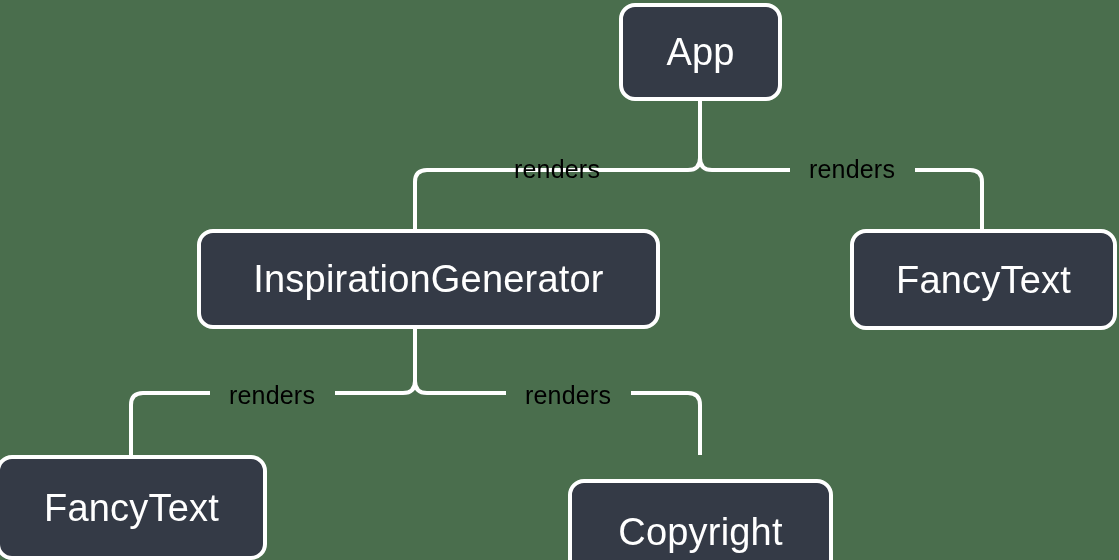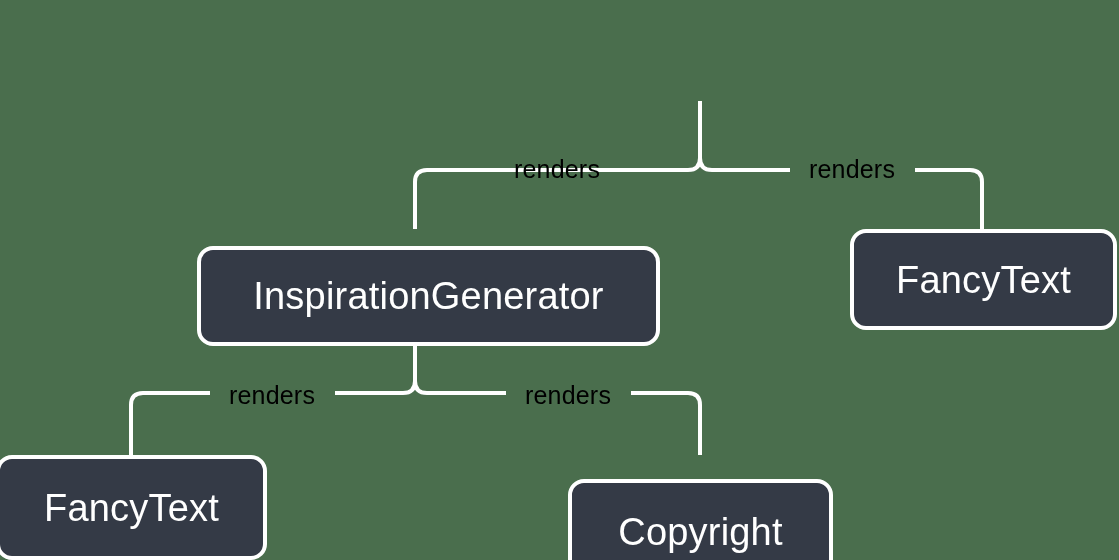--- a/index.html
+++ b/index.html
@@ -79,22 +79,25 @@
   </svg>
 
   <span class="edge-label" style="left:557px; top:169px;">renders</span>
 
   <span class="edge-label" style="left:852px; top:169px;">renders</span>
 
   <span class="edge-label" style="left:272px; top:395px;">renders</span>
 
   <span class="edge-label" style="left:568px; top:395px;">renders</span>
 
+  <div class="node" style="left:619px; top:3px; width:163px; height:98px; font-size:38px;">
+    <span class="node-label">App</span>
+  </div>
 
-  <div class="node" style="left:197px; top:246px; width:463px; height:100px; font-size:38px;">
+  <div class="node" style="left:197px; top:229px; width:463px; height:100px; font-size:38px;">
     <span class="node-label">InspirationGenerator</span>
   </div>
 
   <div class="node" style="left:850px; top:229px; width:267px; height:101px; font-size:38px;">
     <span class="node-label">FancyText</span>
   </div>
 
   <div class="node" style="left:-4px; top:455px; width:271px; height:105px; font-size:38px;">
     <span class="node-label">FancyText</span>
   </div>

